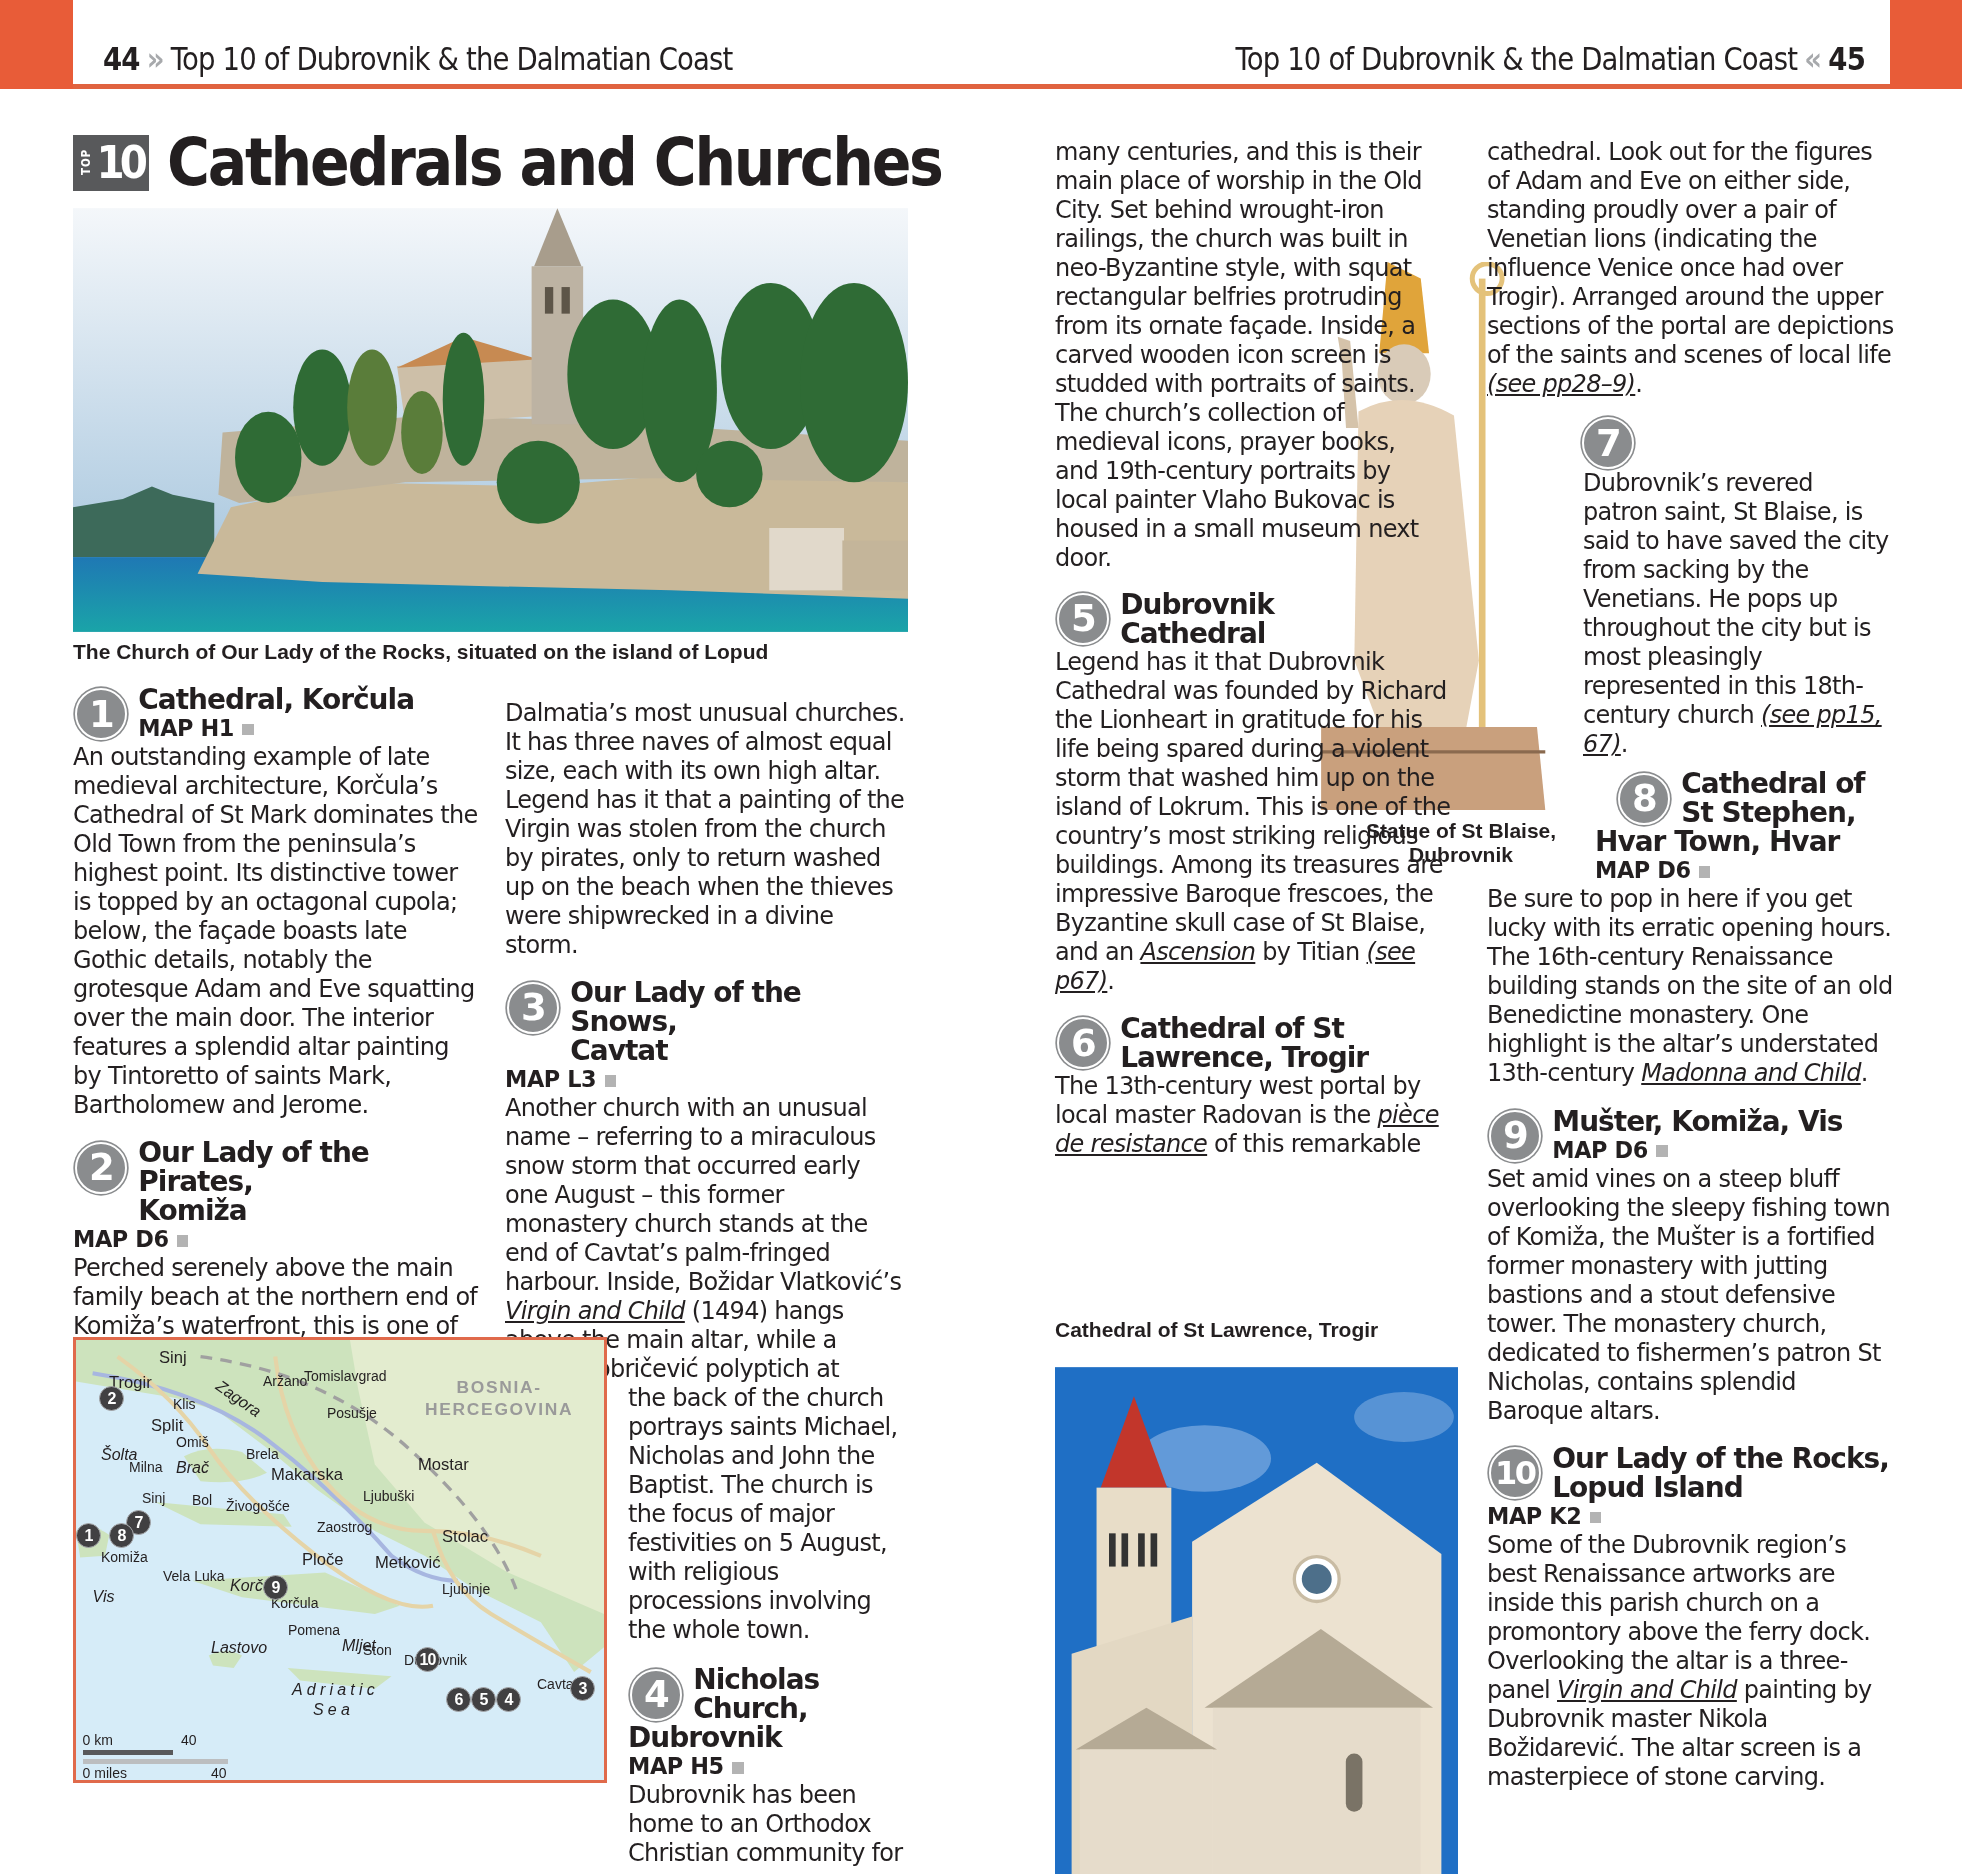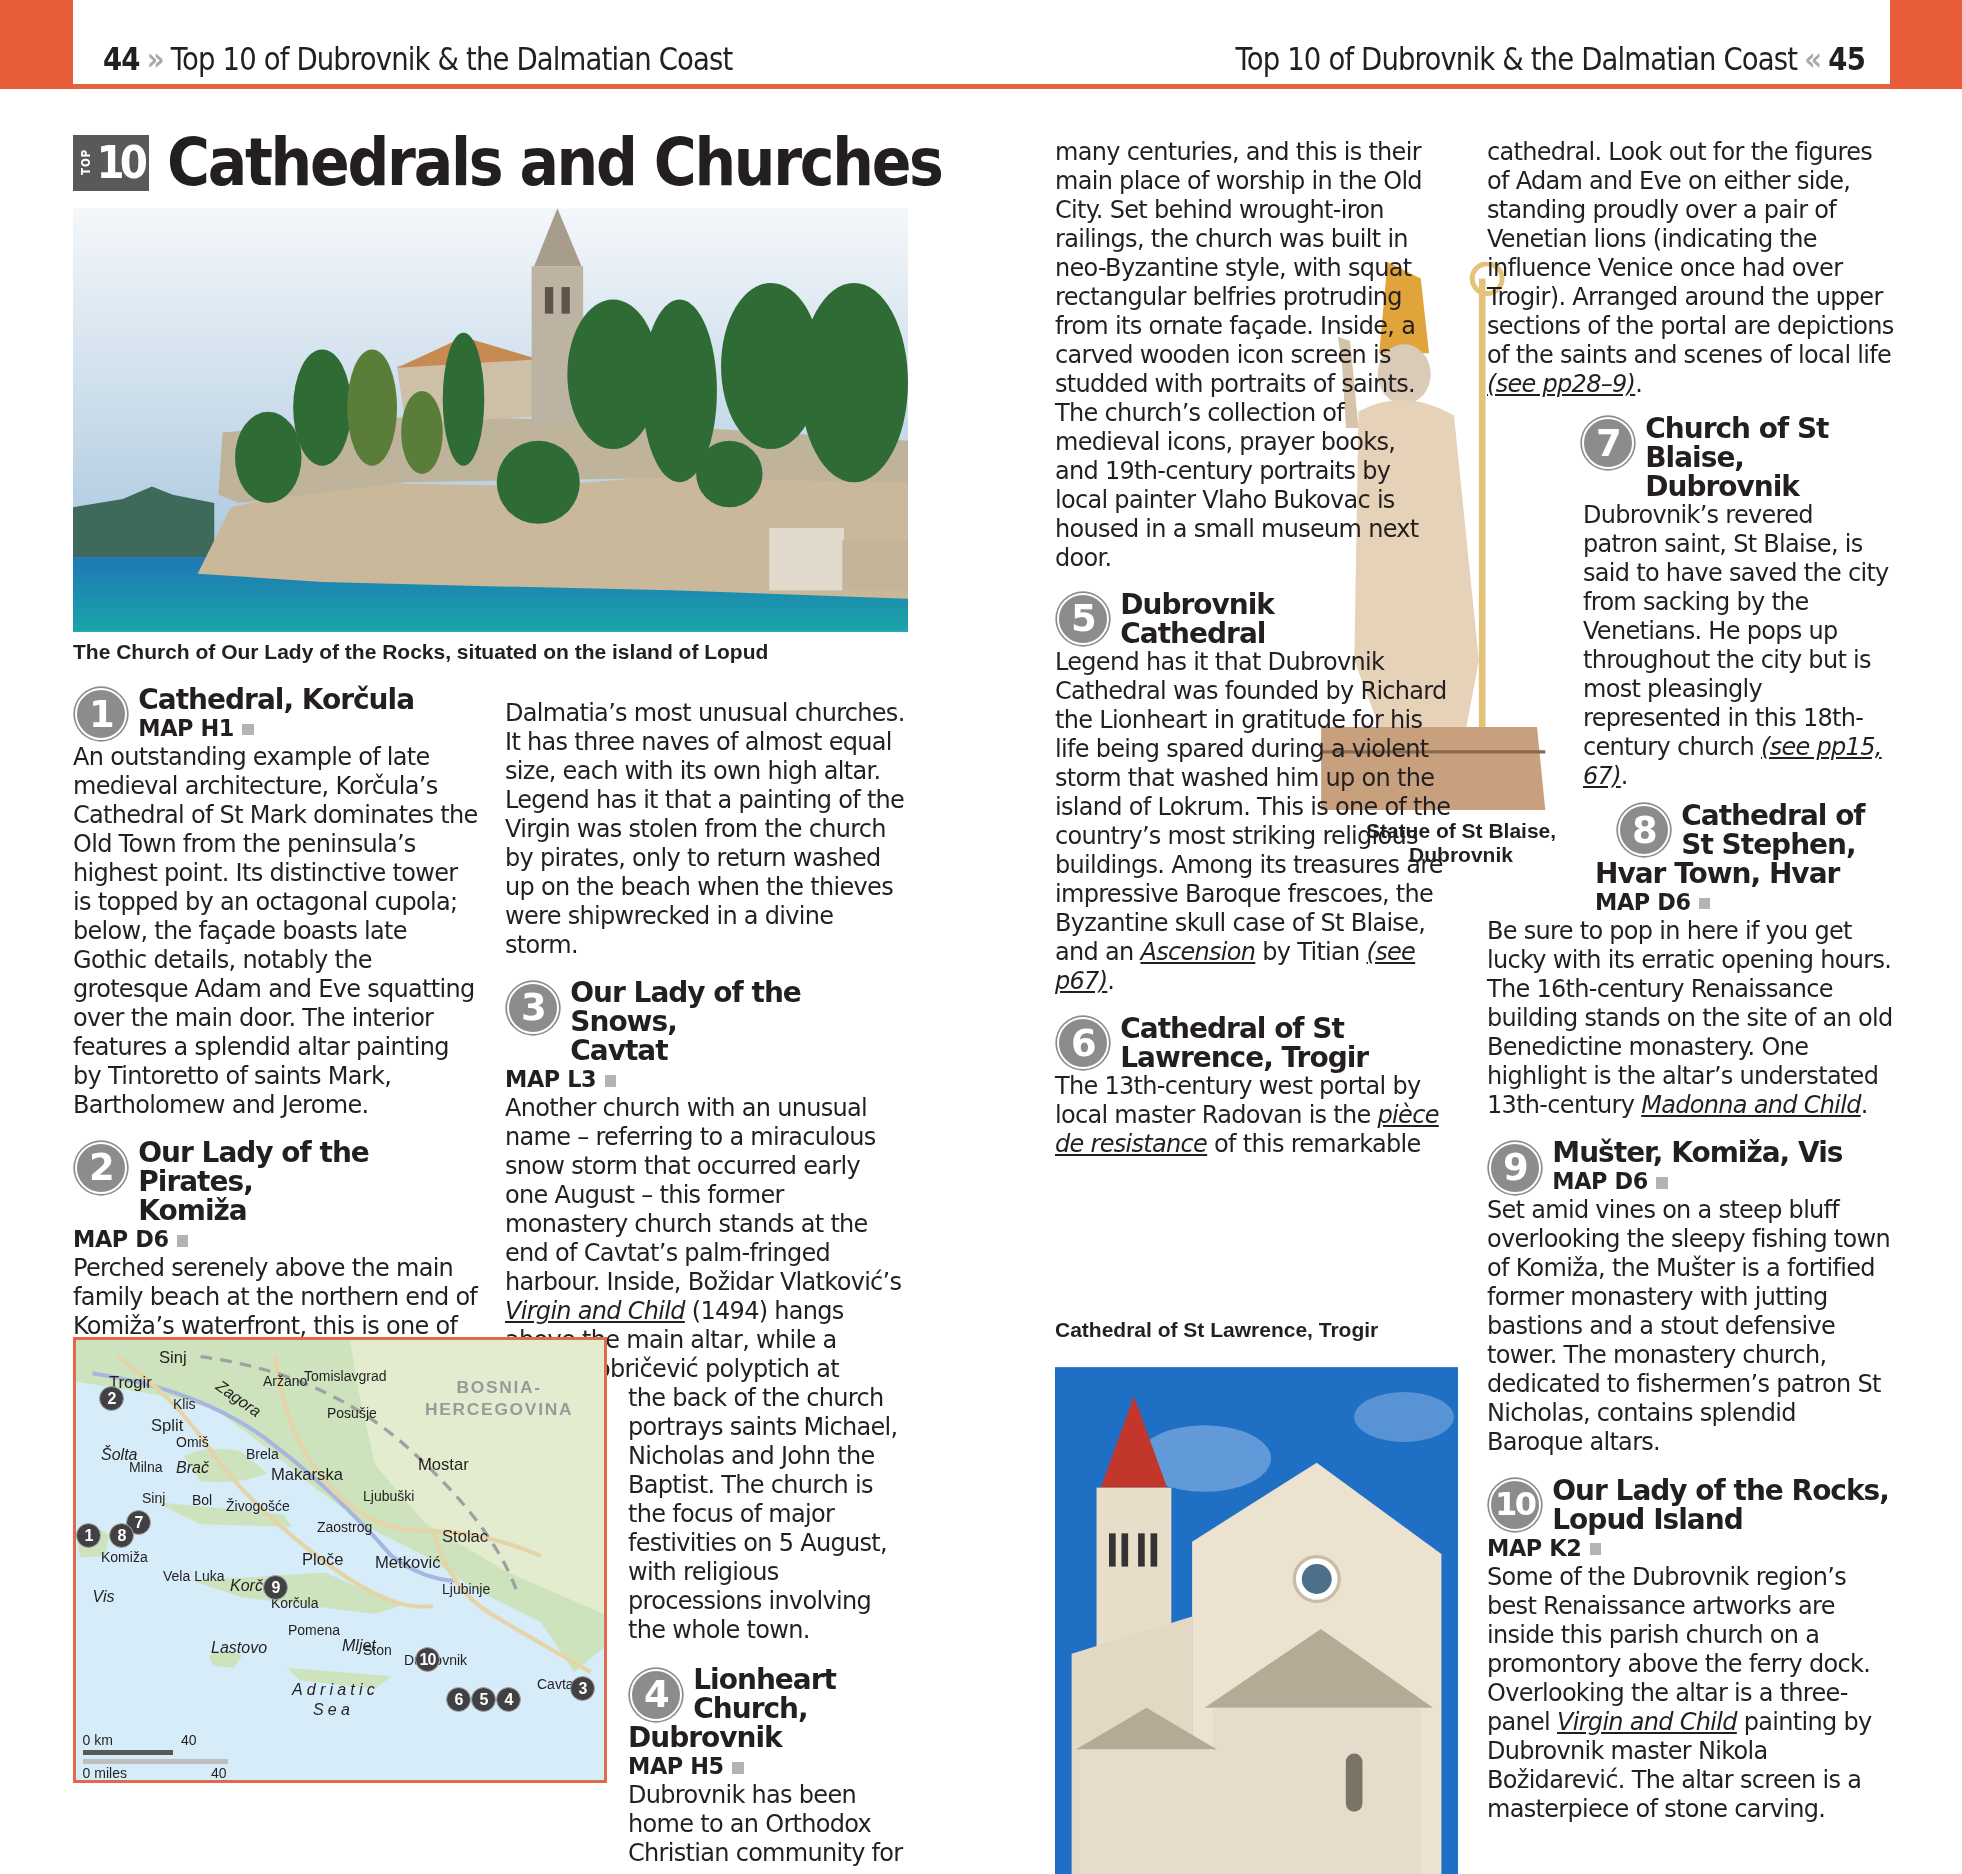--- a/index.html
+++ b/index.html
@@ -129,21 +129,21 @@
         <div>Our Lady of the Snows,</div>
         <div>Cavtat</div>
       </div>
   </div>
   <div class="mapref">MAP L3</div>
   <p><span>Another church with an unusual name – referring to a miraculous snow storm that occurred early one August – this former monastery church stands at the end of Cavtat’s palm-fringed harbour. Inside, Božidar Vlatković’s </span><i>Virgin and Child</i><span> (1494) hangs above the main altar, while a Viktor Dobričević polyptich at</span></p>
   <p style="margin-left:123px;">the back of the church portrays saints Michael, Nicholas and John the Baptist. The church is the focus of major festivities on 5 August, with religious processions involving the whole town.</p>
   <div class="entry-h" style="margin:20px 0 0 123px;">
     <div class="badge">4</div>
     <div class="ehead">
-        <div>Lionheart</div>
+        <div>Nicholas</div>
         <div>Church,</div>
       </div>
   </div>
   <div style="margin-left:123px;">
     <div class="ehead">Dubrovnik</div>
     <div class="mapref">MAP H5</div>
     <p>Dubrovnik has been home to an Orthodox Christian community for</p>
   </div>
 </div>
 
@@ -281,24 +281,20 @@
     <path d="M25 460 L110 410 L195 460Z" fill="#b5aa95"></path>
     <rect x="30" y="460" width="160" height="151" fill="#e6dccb"></rect>
     <rect x="350" y="465" width="20" height="70" rx="10" fill="#7a7366"></rect>
   </svg>
 </div>
 
 <div class="abs col" style="left:1487px;top:138px;width:407px;">
   <p><span>cathedral. Look out for the figures of Adam and Eve on either side, standing proudly over a pair of Venetian lions (indicating the influence Venice once had over Trogir). Arranged around the upper sections of the portal are depictions of the saints and scenes of local life </span><i>(see pp28–9)</i><span>.</span></p>
   <div class="entry-h" style="margin-top:15px;margin-left:93px;">
     <div class="badge">7</div>
-    <div class="ehead">
-        <div>Church of St</div>
-        <div>Blaise, Dubrovnik</div>
-      </div>
   </div>
   <p style="margin-left:96px;"><span>Dubrovnik’s revered patron saint, St Blaise, is said to have saved the city from sacking by the Venetians. He pops up throughout the city but is most pleasingly represented in this 18th-century church </span><i>(see pp15, 67)</i><span>.</span></p>
   <div class="entry-h" style="margin-top:10px;margin-left:129px;">
     <div class="badge">8</div>
     <div class="ehead">
         <div>Cathedral of</div>
         <div>St Stephen,</div>
       </div>
   </div>
   <div style="margin-left:108px;">

